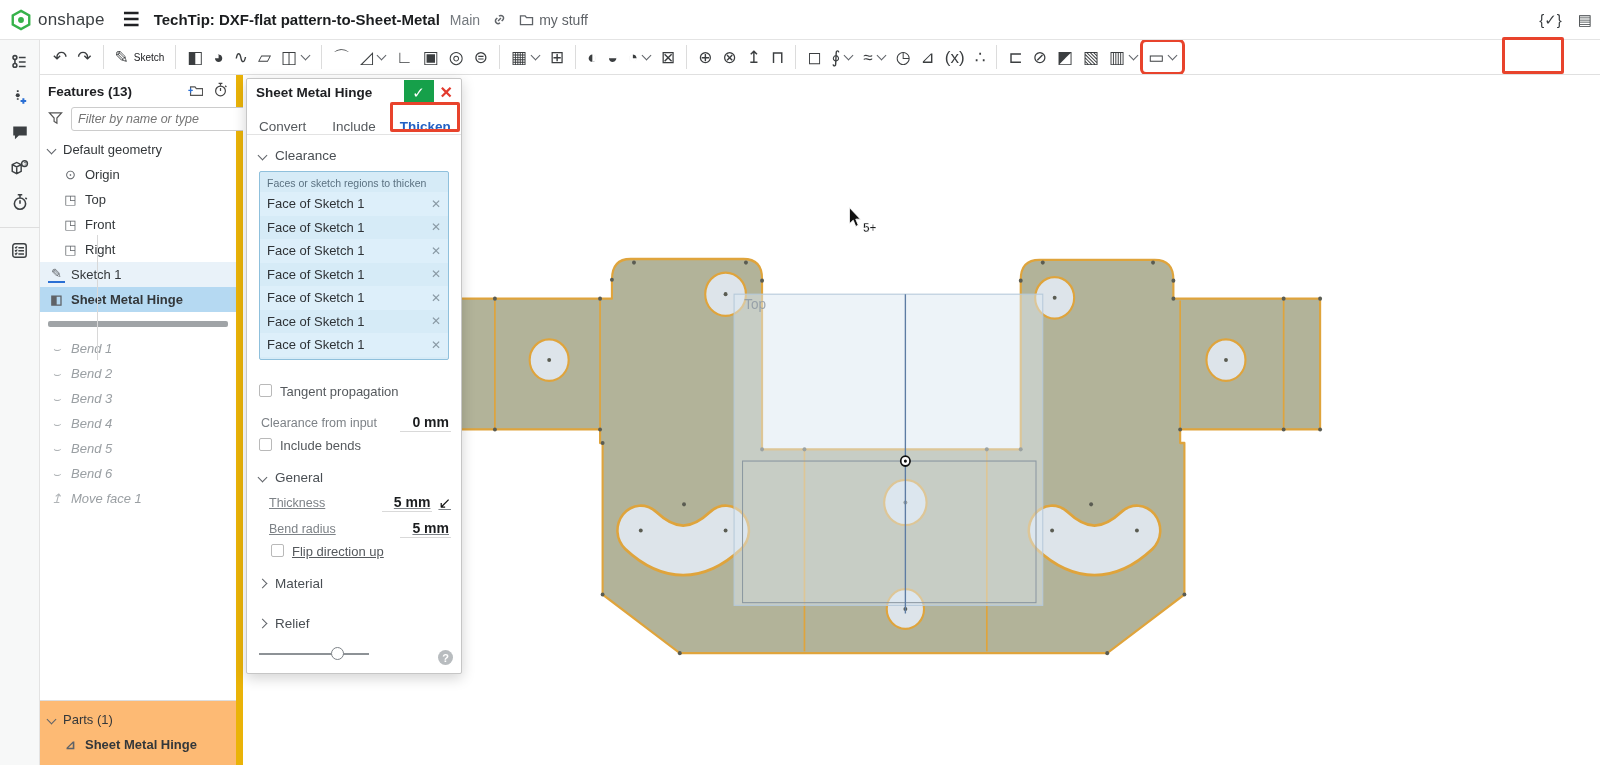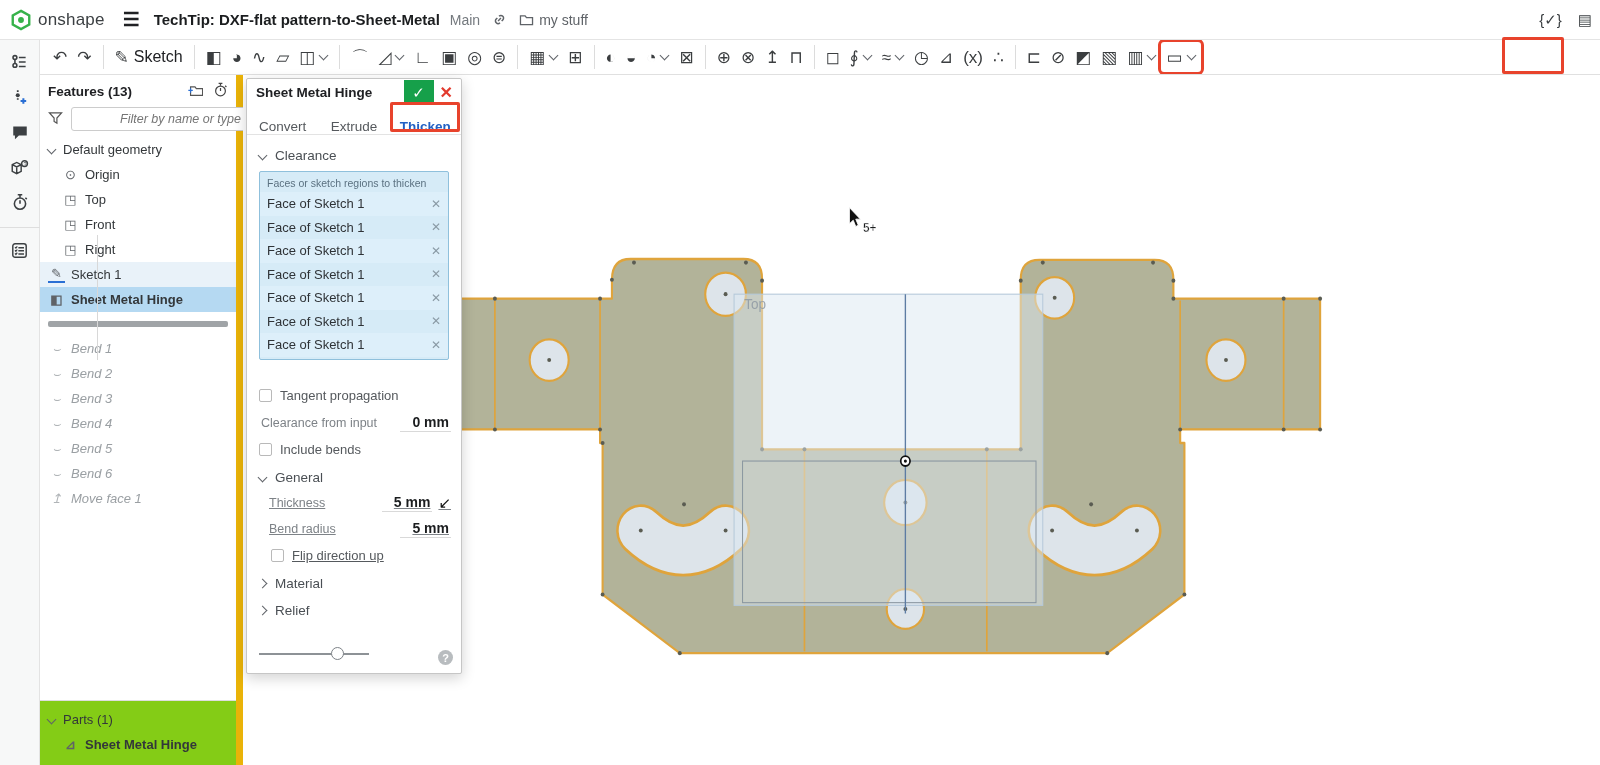--- a/index.html
+++ b/index.html
@@ -13,68 +13,68 @@
   #doc-title { font-size:15px; font-weight:bold; color:#1b1d1f; margin-left:14px; }
   #branch-name { font-size:14px; color:#74797e; margin-left:10px; }
   .tb-ic { color:#5f6368; margin-left:12px; font-size:14px; display:flex; align-items:center; }
   #workspace-name { font-size:14px; color:#5f6368; margin-left:5px; }
   #topbar-right { position:absolute; right:8px; top:0; height:40px; display:flex; align-items:center; gap:16px; color:#3c4043; font-size:15px; }
 
   
   #toolbar { position:absolute; left:40px; top:40px; width:1560px; height:35px; background:#fff; border-bottom:1px solid #e0e0e0; display:flex; align-items:center; padding-left:8px; overflow:hidden; }
   .tbtn { display:flex; align-items:center; height:28px; padding:0 4px; margin:0 1px; border-radius:3px; color:#3b3e40; cursor:pointer; flex:0 0 auto; }
   .tbtn .glyph { font-size:17px; line-height:1; }
-  .tbtn .lbl { font-size:16px; margin-left:5px; color:#202124; }
+  .tbtn .lbl { font-size:10px; margin-left:5px; color:#202124; }
   .chev { width:7px; height:7px; border-right:1.6px solid #5f6368; border-bottom:1.6px solid #5f6368; transform:rotate(45deg); margin:-3px 1px 0 5px; }
   .tsep { width:1px; height:24px; background:#dcdcdc; margin:0 6px; flex:0 0 auto; }
   .hl-red { outline:3px solid #e8432c; outline-offset:1px; border-radius:2px; }
 
   
   #leftrail { position:absolute; left:0; top:40px; width:40px; height:725px; background:#f7f8f8; border-right:1px solid #e3e3e3; display:flex; flex-direction:column; align-items:center; padding-top:8px; }
   .rail-btn { width:28px; height:28px; display:flex; align-items:center; justify-content:center; margin-bottom:7px; cursor:pointer; }
   .rail-div { width:40px; height:1px; background:#dedede; margin:4px 0 8px 0; }
 
   
   #features-panel { position:absolute; left:40px; top:75px; width:203px; height:690px; background:#fff; border-right:7px solid #eab308; font-size:13px; color:#33373a; }
   #fp-header { display:flex; align-items:center; height:30px; padding:2px 8px 0 8px; }
   #fp-title { font-weight:bold; font-size:13.5px; color:#202124; flex:1; }
   .fp-hic { margin-left:10px; cursor:pointer; }
   #fp-filter { display:flex; align-items:center; padding:2px 8px 6px 8px; }
-  #filter-input { margin-left:8px; flex:1; height:24px; border:1px solid #ccc; border-radius:3px; font-style:italic; font-size:12.5px; color:#9aa0a6; padding:0 6px; font-family:"Liberation Sans",sans-serif;text-align:right; }
+  #filter-input { margin-left:8px; flex:1; height:24px; border:1px solid #ccc; border-radius:3px; font-style:italic; font-size:12.5px; color:#9aa0a6; padding:0 6px; font-family:"Liberation Sans",sans-serif; }
   .trow { display:flex; align-items:center; height:25px; padding-left:8px; cursor:pointer; position:relative; }
   .trow .ti { width:17px; text-align:center; margin-right:6px; font-size:13px; color:#5f6368; flex:0 0 17px; }
   .trow.ind1 { padding-left:22px; }
   .trow.sel { background:#b5d9f2; font-weight:bold; }
   .trow.act { background:#e9f2f9; }
   .trow.sup { color:#9a9fa3; font-style:italic; }
   .trow.sup .ti { color:#b0b4b7; }
   .grp-chev { width:7px; height:7px; border-right:1.5px solid #5f6368; border-bottom:1.5px solid #5f6368; transform:rotate(45deg); margin-right:8px; }
   .grp-chev.right { transform:rotate(-45deg); }
   .rollback { height:6px; background:#a0a4a7; border-radius:2px; margin:9px 8px; }
   #tree-guide { position:absolute; left:57px; top:160px; width:1px; height:125px; background:#d8d8d8; }
-  #parts-block { position:absolute; left:0; bottom:0; width:100%; border-top:1px solid #ddd; padding-top:6px; background:#84cc16; padding-bottom:8px; }
+  #parts-block { position:absolute; left:0; bottom:0; width:100%; border-top:1px solid #ddd; padding-top:6px; background:#fdba74; padding-bottom:8px; }
 
   
   #dialog { position:absolute; left:246px; top:78px; width:216px; height:596px; background:#fff; border:1px solid #c6c6c6; box-shadow:0 4px 14px rgba(0,0,0,.18); border-radius:2px; font-size:13px; color:#33373a; }
   #dlg-head { display:flex; align-items:center; height:27px; padding-left:9px; }
   #dlg-title { font-weight:bold; font-size:13.5px; color:#202124; flex:1; }
   #dlg-ok { width:30px; height:25px; background:#16a04a; color:#fff; display:flex; align-items:center; justify-content:center; font-size:15px; cursor:pointer; margin-right:6px; }
   #dlg-close { color:#e23b2e; font-size:16px; font-weight:bold; margin-right:8px; cursor:pointer; }
   #dlg-tabs { display:flex; height:29px; border-bottom:1px solid #e3e3e3; align-items:flex-end; }
   .dtab { flex:1; text-align:center; font-size:13.5px; color:#55595d; cursor:pointer; }
   .dtab.active { color:#2361c4; font-weight:bold; }
   #dlg-body { padding:8px 10px 0 10px; }
   .sec-head { display:flex; align-items:center; height:24px; color:#4a4f54; font-size:13.5px; cursor:pointer; }
   .sec-head .grp-chev { margin-right:9px; margin-left:2px; }
   #faces-box { border:1px solid #8fc0dc; background:#d6ebf7; border-radius:2px; margin:4px 2px 24px 2px; padding:3px 0 2px 0; }
   #faces-label { font-size:10.5px; color:#5b7181; padding:2px 0 3px 7px; }
   .face-row { display:flex; align-items:center; height:23.5px; padding:0 7px; font-size:13px; color:#2f3337; }
   .face-row:nth-child(odd) { background:#ddeffa; }
   .face-row .x { margin-left:auto; color:#8a9aa5; font-size:12px; cursor:pointer; }
-  .cbx-row { display:flex; align-items:center; height:24px; margin:2px 0 2px 2px; color:#55595d; }
+  .cbx-row { display:flex; height:24px; margin:2px 0 2px 2px; color:#55595d; }
   .cbx { width:13px; height:13px; border:1px solid #b9b9b9; border-radius:2px; background:#fff; margin-right:8px; flex:0 0 13px; }
   #edges-input { height:26px; border:1px solid #ccc; border-radius:3px; color:#8a8f94; font-size:12.5px; display:flex; align-items:center; padding-left:7px; margin:4px 2px 8px 2px; }
   .val-row { display:flex; align-items:center; height:26px; padding-left:4px; color:#7d8287; font-size:12.5px; }
   .val-row .val { margin-left:auto; color:#1b1d1f; font-size:14px; font-weight:bold; border-bottom:1px solid #d9d9d9; padding:0 2px 1px 12px; }
   .val-row .flip-ic { margin-left:6px; font-size:15px; color:#111; }
   .gen-ind { padding-left:12px;text-decoration:underline; }
   #dlg-slider { position:absolute; left:12px; bottom:12px; width:110px; height:14px; }
   #dlg-slider .track { position:absolute; left:0; top:6px; width:100%; height:2px; background:#8d9296; }
   #dlg-slider .knob { position:absolute; left:72px; top:0; width:13px; height:13px; border:1.5px solid #7d8287; border-radius:50%; background:#fff; }
   #dlg-help { position:absolute; right:8px; bottom:8px; width:15px; height:15px; border-radius:50%; background:#b8bcbf; color:#fff; font-size:11px; display:flex; align-items:center; justify-content:center; font-weight:bold; }
@@ -482,21 +482,21 @@
 </div>
 
 <div id="dialog">
   <div id="dlg-head">
     <span id="dlg-title">Sheet Metal Hinge</span>
     <div id="dlg-ok">✓</div>
     <span id="dlg-close">✕</span>
   </div>
   <div id="dlg-tabs">
       <div class="dtab">Convert</div>
-      <div class="dtab">Extrude</div>
+      <div class="dtab">Include</div>
       <div class="dtab active">Thicken</div>
     </div>
   <div id="dlg-body">
     <div class="sec-head">
       <span class="grp-chev"></span>
       <span>Clearance</span>
     </div>
     <div id="faces-box">
       <div id="faces-label">Faces or sketch regions to thicken</div>
       <div id="faces-list">
@@ -556,21 +556,21 @@
       <span class="val">5 mm</span>
     </div>
     <div class="cbx-row gen-ind">
       <span class="cbx"></span>
       <span>Flip direction up</span>
     </div>
     <div class="sec-head" style="margin-top:4px;">
       <span class="grp-chev right"></span>
       <span>Material</span>
     </div>
-    <div class="sec-head" style="margin-top:3px;">
+    <div class="sec-head" style="margin-top:16px;">
       <span class="grp-chev right"></span>
       <span>Relief</span>
     </div>
   </div>
   <div id="dlg-slider">
     <div class="track"></div>
       <div class="knob"></div>
   </div>
   <div id="dlg-help">?</div>
 </div>

